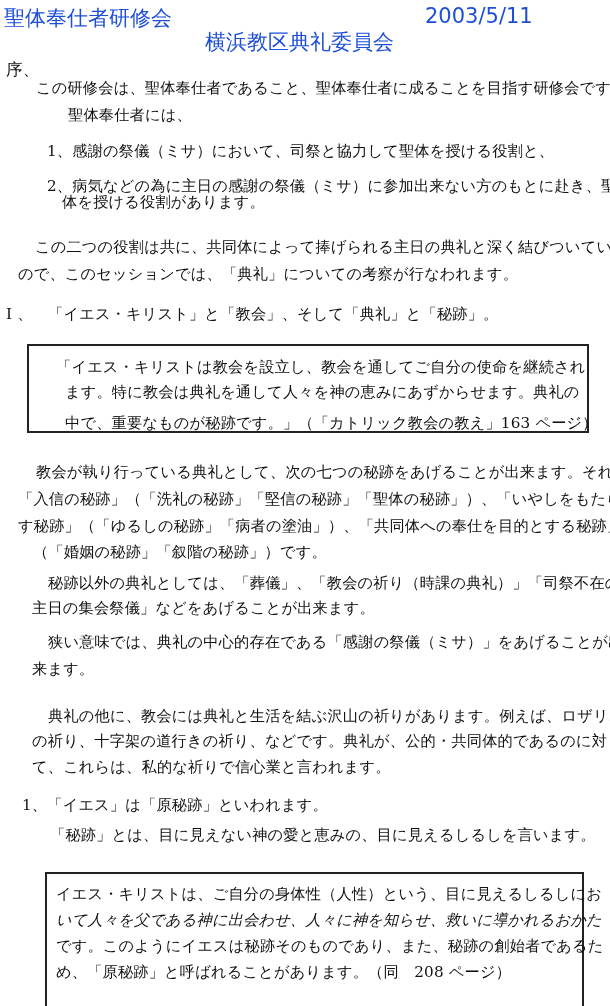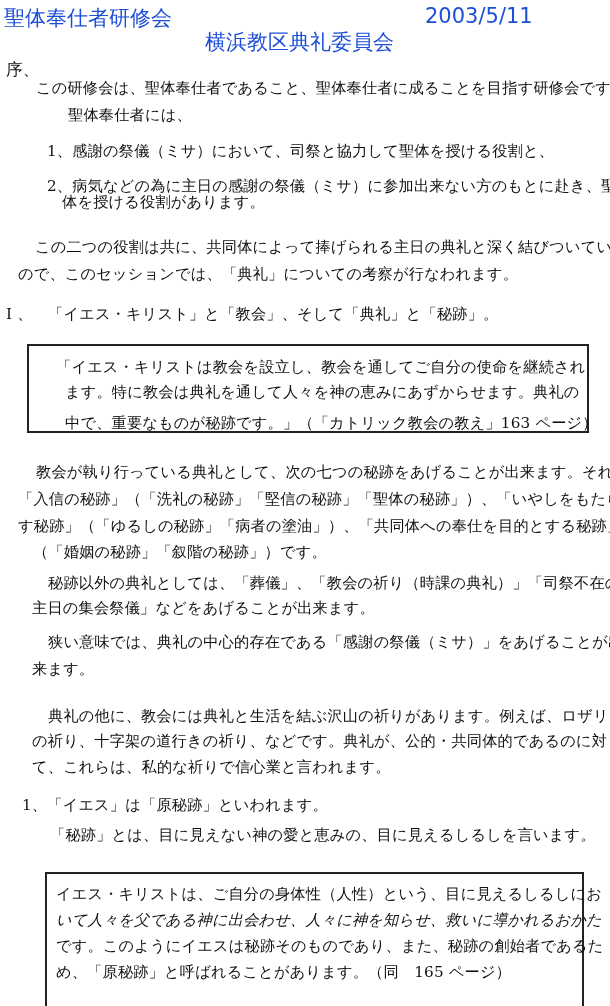--- a/index.html
+++ b/index.html
@@ -57,16 +57,16 @@
   <div class="line" style="left:32px; top:731px;">の祈り、十字架の道行きの祈り、などです。典礼が、公的・共同体的であるのに対し</div>
   <div class="line" style="left:32px; top:757px;">て、これらは、私的な祈りで信心業と言われます。</div>
 
   <div class="line" style="left:22px; top:795px;">1、「イエス」は「原秘跡」といわれます。</div>
   <div class="line" style="left:50px; top:825px;">「秘跡」とは、目に見えない神の愛と恵みの、目に見えるしるしを言います。</div>
 
   <div class="box" style="left:45px; top:872px; width:539px; height:146px;">
     <div class="line" style="left:9px; top:10px;">イエス・キリストは、ご自分の身体性（人性）という、目に見えるしるしにお</div>
     <div class="line" style="left:9px; top:36px;font-style:italic;">いて人々を父である神に出会わせ、人々に神を知らせ、救いに導かれるおかた</div>
     <div class="line" style="left:9px; top:62px;">です。このようにイエスは秘跡そのものであり、また、秘跡の創始者であるた</div>
-    <div class="line" style="left:9px; top:88px;">め、「原秘跡」と呼ばれることがあります。（同　165 ページ）</div>
+    <div class="line" style="left:9px; top:88px;">め、「原秘跡」と呼ばれることがあります。（同　208 ページ）</div>
   </div>
 
 </div>
 
 </body></html>

